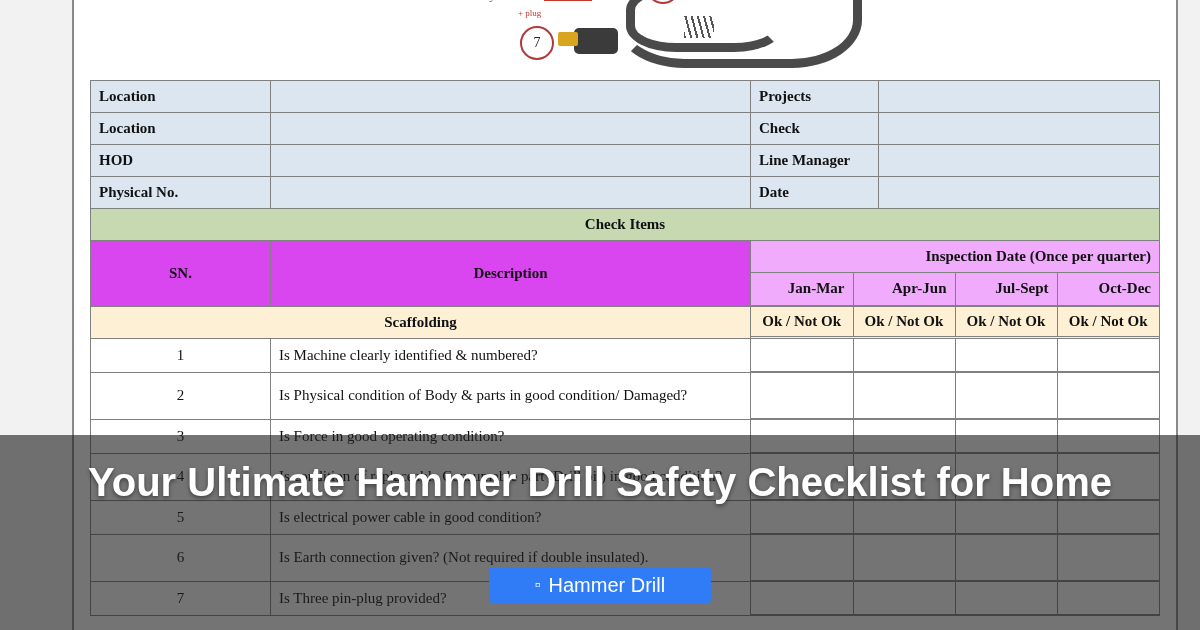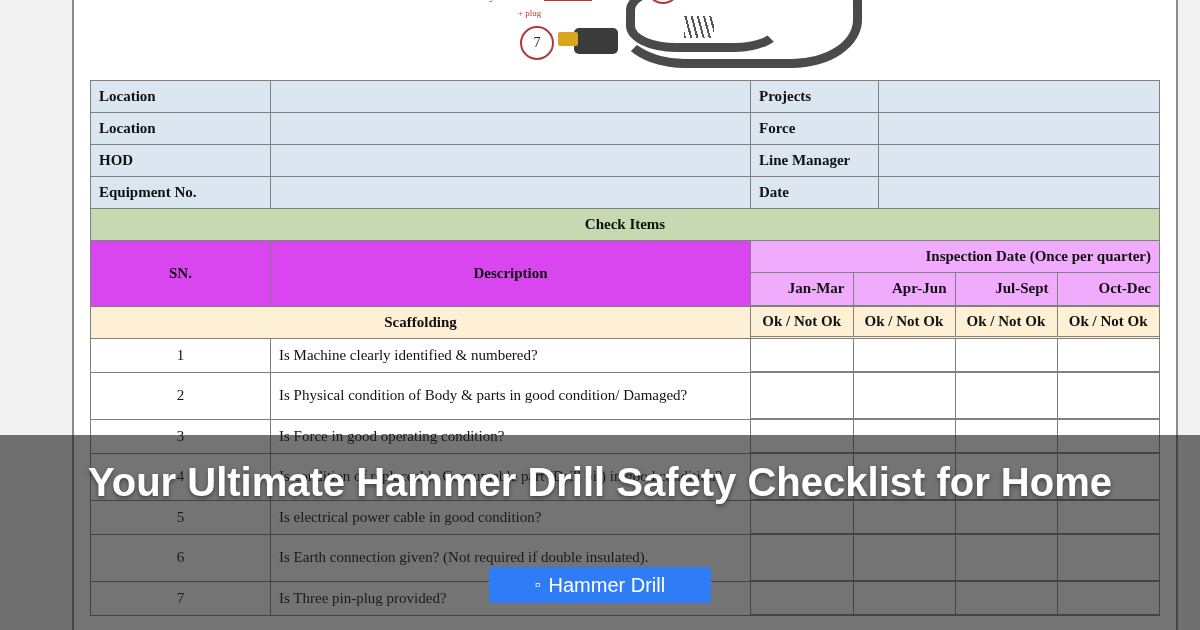--- a/index.html
+++ b/index.html
@@ -259,31 +259,31 @@
       <tbody>
           <tr>
         <td class="lblcell" style="width:180px">Location</td>
         <td class="valcell" style="width:360px"></td>
         <td class="lblcell" style="width:128px">Projects</td>
         <td class="valcell"></td>
       </tr>
       <tr>
         <td class="lblcell">Location</td>
         <td class="valcell"></td>
-        <td class="lblcell">Force</td>
+        <td class="lblcell">Check</td>
         <td class="valcell"></td>
       </tr>
       <tr>
         <td class="lblcell">HOD</td>
         <td class="valcell"></td>
         <td class="lblcell">Line Manager</td>
         <td class="valcell"></td>
       </tr>
       <tr>
-        <td class="lblcell">Equipment No.</td>
+        <td class="lblcell">Physical No.</td>
         <td class="valcell"></td>
         <td class="lblcell">Date</td>
         <td class="valcell"></td>
       </tr>
 
       <tr>
         <td class="checkitems" colspan="4">Check Items</td>
       </tr>
 
       <tr>

